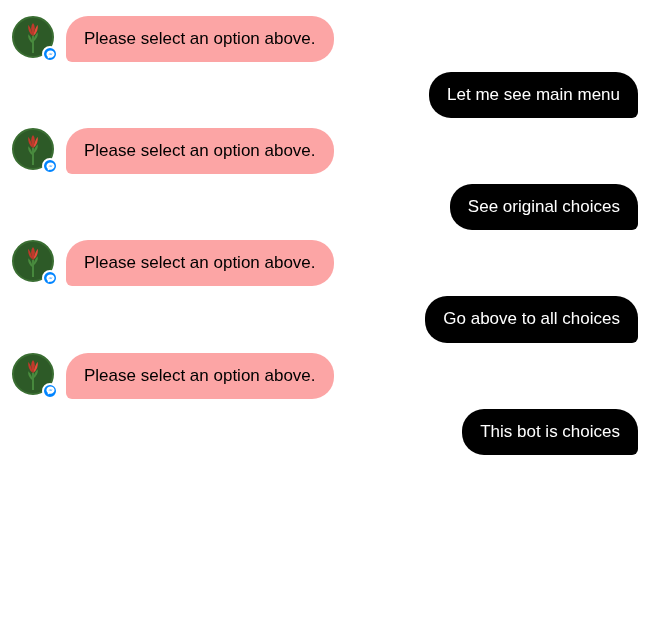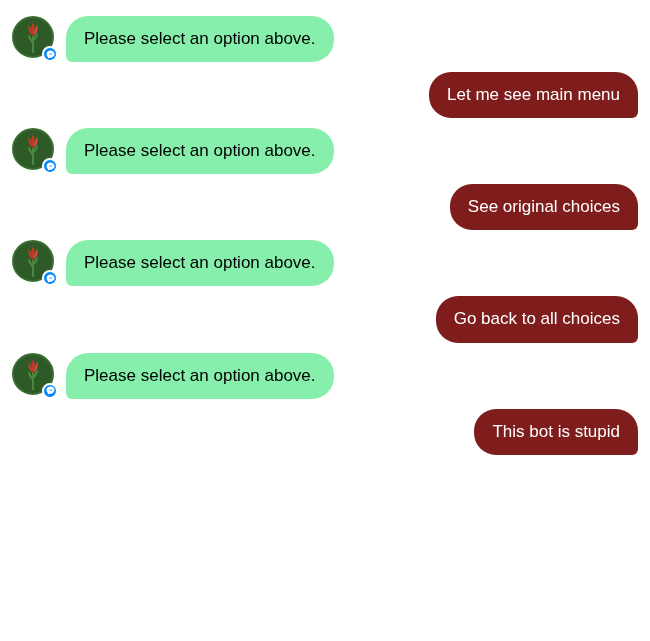--- a/index.html
+++ b/index.html
@@ -76,27 +76,27 @@
 
     .bubble {
       padding: 12px 18px;
       border-radius: 22px;
       font-size: 17px;
       line-height: 1.3;
       max-width: 420px;
     }
 
     .bubble.bot-bubble {
-      background: #86efac;
+      background: #fca5a5;
       color: #000;
       border-bottom-left-radius: 6px;
     }
 
     .bubble.user-bubble {
-      background: #7f1d1d;
+      background: #000000;
       color: #ffffff;
       border-bottom-right-radius: 6px;
     }
   </style>
 </head>
 <body>
 
 <div class="message-row bot">
   <div class="avatar-container">
     <div class="avatar-circle">
@@ -182,45 +182,45 @@
       </svg>
     </div>
   </div>
   <div class="bubble bot-bubble">
     <span>Please select an option above.</span>
   </div>
 </div>
 
 <div class="message-row user">
   <div class="bubble user-bubble">
-    <span>Go back to all choices</span>
-  </div>
-</div>
-
-<div class="message-row bot">
-  <div class="avatar-container">
-    <div class="avatar-circle">
-      <svg viewBox="0 0 28 34" fill="none" xmlns="http://www.w3.org/2000/svg">
-        <line x1="14" y1="34" x2="14" y2="16" stroke="#4a8c3f" stroke-width="2"></line>
-        <path d="M14 24 Q8 20 9 14 Q13 18 14 24Z" fill="#4a8c3f"></path>
-        <path d="M14 22 Q20 18 19 12 Q15 16 14 22Z" fill="#4a8c3f"></path>
-        <path d="M14 16 Q8 12 9 4 Q12 8 14 16Z" fill="#c0392b"></path>
-        <path d="M14 16 Q20 12 19 4 Q16 8 14 16Z" fill="#e74c3c"></path>
-        <path d="M14 16 Q10 6 14 2 Q18 6 14 16Z" fill="#c0392b"></path>
-      </svg>
-    </div>
-    <div class="messenger-badge">
-      <svg viewBox="0 0 10 10" fill="white" xmlns="http://www.w3.org/2000/svg">
-        <path d="M5 0.5C2.5 0.5 0.5 2.3 0.5 4.5C0.5 5.7 1.1 6.8 2 7.5V9.5L3.8 8.5C4.2 8.6 4.6 8.6 5 8.6C7.5 8.6 9.5 6.8 9.5 4.5C9.5 2.3 7.5 0.5 5 0.5Z"></path>
-        <path d="M2.5 5.5L4.5 3.5L5.5 4.5L7.5 3.5L5.5 5.5L4.5 4.5L2.5 5.5Z" fill="#0084ff"></path>
-      </svg>
-    </div>
-  </div>
-  <div class="bubble bot-bubble">
-    <span>Please select an option above.</span>
-  </div>
-</div>
-
-<div class="message-row user">
-  <div class="bubble user-bubble">
-    <span>This bot is stupid</span>
+    <span>Go above to all choices</span>
+  </div>
+</div>
+
+<div class="message-row bot">
+  <div class="avatar-container">
+    <div class="avatar-circle">
+      <svg viewBox="0 0 28 34" fill="none" xmlns="http://www.w3.org/2000/svg">
+        <line x1="14" y1="34" x2="14" y2="16" stroke="#4a8c3f" stroke-width="2"></line>
+        <path d="M14 24 Q8 20 9 14 Q13 18 14 24Z" fill="#4a8c3f"></path>
+        <path d="M14 22 Q20 18 19 12 Q15 16 14 22Z" fill="#4a8c3f"></path>
+        <path d="M14 16 Q8 12 9 4 Q12 8 14 16Z" fill="#c0392b"></path>
+        <path d="M14 16 Q20 12 19 4 Q16 8 14 16Z" fill="#e74c3c"></path>
+        <path d="M14 16 Q10 6 14 2 Q18 6 14 16Z" fill="#c0392b"></path>
+      </svg>
+    </div>
+    <div class="messenger-badge">
+      <svg viewBox="0 0 10 10" fill="white" xmlns="http://www.w3.org/2000/svg">
+        <path d="M5 0.5C2.5 0.5 0.5 2.3 0.5 4.5C0.5 5.7 1.1 6.8 2 7.5V9.5L3.8 8.5C4.2 8.6 4.6 8.6 5 8.6C7.5 8.6 9.5 6.8 9.5 4.5C9.5 2.3 7.5 0.5 5 0.5Z"></path>
+        <path d="M2.5 5.5L4.5 3.5L5.5 4.5L7.5 3.5L5.5 5.5L4.5 4.5L2.5 5.5Z" fill="#0084ff"></path>
+      </svg>
+    </div>
+  </div>
+  <div class="bubble bot-bubble">
+    <span>Please select an option above.</span>
+  </div>
+</div>
+
+<div class="message-row user">
+  <div class="bubble user-bubble">
+    <span>This bot is choices</span>
   </div>
 </div>
 
 </body></html>

